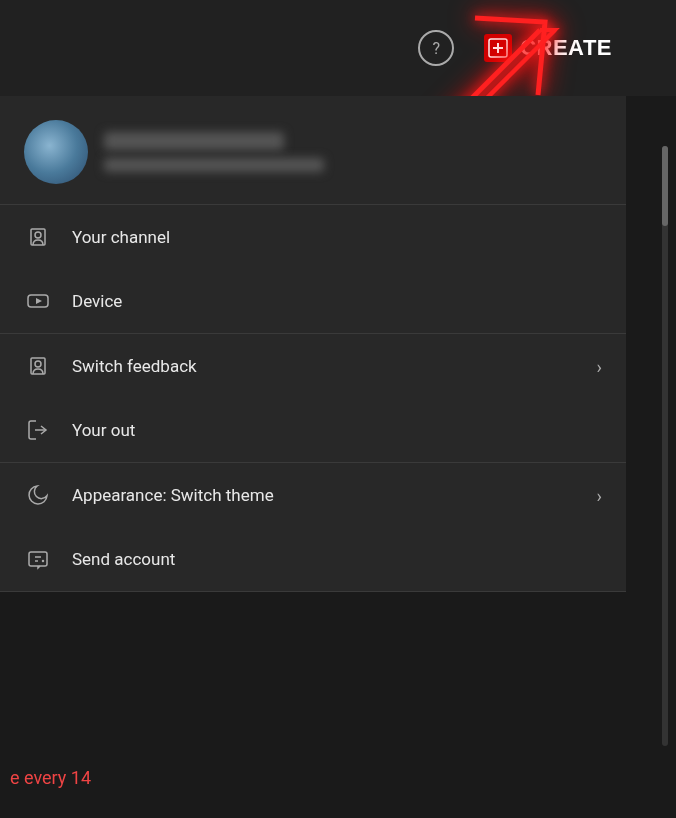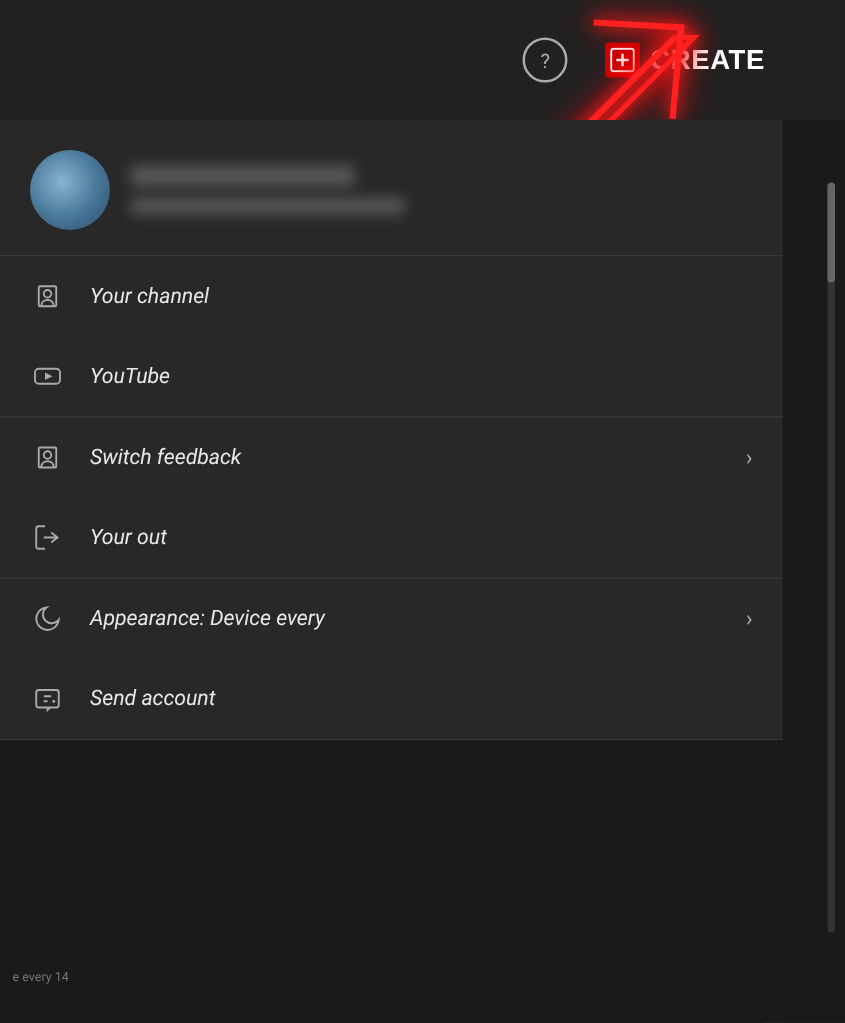--- a/index.html
+++ b/index.html
@@ -141,21 +141,20 @@
       align-items: center;
       justify-content: center;
       color: #aaa;
       flex-shrink: 0;
     }
 
     .menu-item-label {
       flex: 1;
       color: #e8e8e8;
       font-size: 17px;
-      font-style: italic;
     }
 
     .chevron {
       color: #aaa;
       font-size: 18px;
     }
 
     
     .scrollbar {
       position: absolute;
@@ -183,22 +182,22 @@
       height: 80px;
       background: #666;
       border-radius: 3px;
     }
 
     
     .bottom-hint {
       position: absolute;
       bottom: 30px;
       left: 10px;
-      color: #737373;
-      font-size: 10px;
+      color: #ef4444;
+      font-size: 18px;
     }
 
     
     .arrow-annotation {
       position: absolute;
       pointer-events: none;
     }
 
     
     .neon-arrow {
@@ -245,21 +244,21 @@
       </div>
       <span class="menu-item-label">Your channel</span>
     </div>
     <div class="menu-item">
       <div class="menu-icon">
         <svg width="24" height="24" viewBox="0 0 24 24" fill="none" stroke="#aaa" stroke-width="1.5">
           <rect x="2" y="6" width="20" height="12" rx="3"></rect>
           <polygon points="10,9 16,12 10,15" fill="#aaa" stroke="none"></polygon>
         </svg>
       </div>
-      <span class="menu-item-label">YouTube</span>
+      <span class="menu-item-label">Device</span>
     </div>
   </div>
 
   <div class="menu-section">
     <div class="menu-item">
       <div class="menu-icon">
         <svg width="24" height="24" viewBox="0 0 24 24" fill="none" stroke="#aaa" stroke-width="1.5">
           <rect x="5" y="4" width="14" height="16" rx="1"></rect>
           <circle cx="12" cy="10" r="3"></circle>
           <path d="M7 20c0-3 2-5 5-5s5 2 5 5"></path>
@@ -280,21 +279,21 @@
     </div>
   </div>
 
   <div class="menu-section">
     <div class="menu-item">
       <div class="menu-icon">
         <svg width="24" height="24" viewBox="0 0 24 24" fill="none" stroke="#aaa" stroke-width="1.5">
           <path d="M21 12.79A9 9 0 1111.21 3a7 7 0 109.79 9.79z"></path>
         </svg>
       </div>
-      <span class="menu-item-label">Appearance: Device every</span>
+      <span class="menu-item-label">Appearance: Switch theme</span>
       <span class="chevron">›</span>
     </div>
     <div class="menu-item">
       <div class="menu-icon">
         <svg width="24" height="24" viewBox="0 0 24 24" fill="none" stroke="#aaa" stroke-width="1.5">
           <rect x="3" y="5" width="18" height="14" rx="2"></rect>
           <line x1="9" y1="10" x2="15" y2="10"></line>
           <line x1="9" y1="14" x2="12" y2="14"></line>
           <circle cx="17" cy="14" r="0.5" fill="#aaa"></circle>
           <path d="M12 19v2l2-2"></path>

